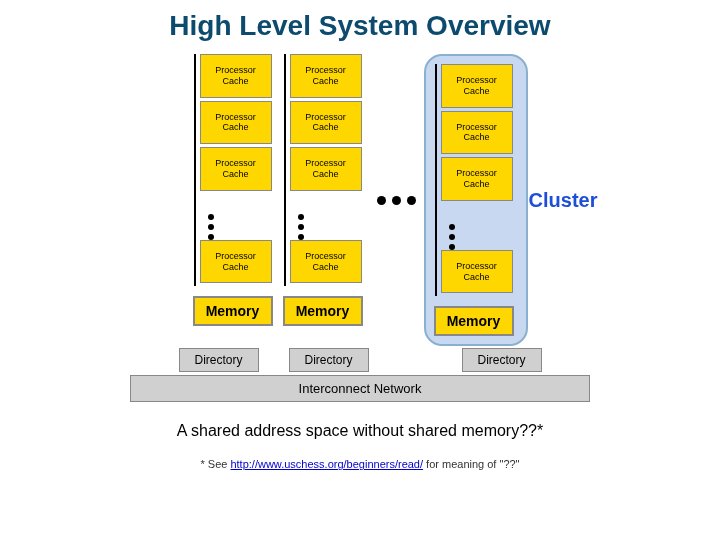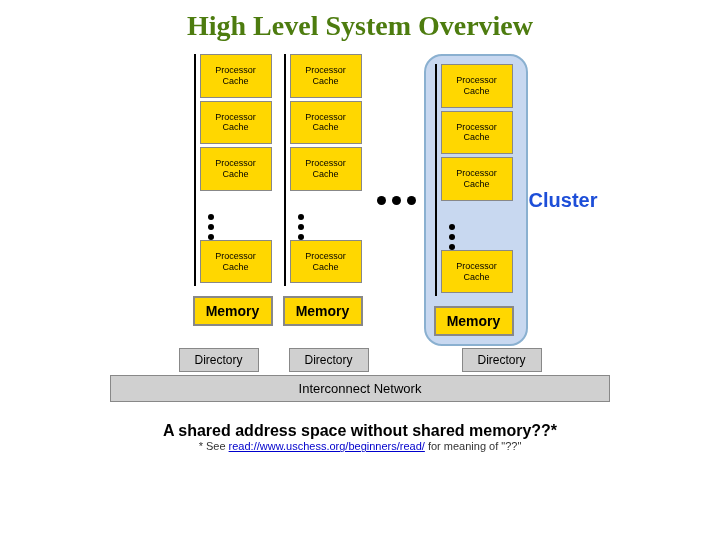--- a/index.html
+++ b/index.html
@@ -15,24 +15,23 @@
       width: 720px;
       height: 540px;
       padding: 10px 20px;
       display: flex;
       flex-direction: column;
     }
 
     .title {
       font-size: 28px;
       font-weight: bold;
-      color: #4d7c0f;
+      color: #0c4a6e;
       text-align: center;
       margin-bottom: 12px;
-      font-family: Liberation Serif, serif;
     }
 
     .main-content {
       display: flex;
       flex-direction: column;
       flex: 1;
     }
 
     .cluster-box {
       background: #c8d8f0;
@@ -125,29 +124,29 @@
       text-align: center;
       min-width: 80px;
     }
 
     .interconnect-box {
       background: #d0d0d0;
       border: 1.5px solid #888;
       padding: 5px 40px;
       font-size: 13px;
       text-align: center;
-      width: 500px;
+      width: 460px;
       margin-bottom: 10px;
     }
 
     .subtitle {
       font-size: 16px;
-      font-weight: bold;
-      text-align: center;
-      margin-bottom: 0;
+      font-weight: normal;
+      text-align: center;
+      margin-bottom: 18px;
     }
 
     .footnote {
       font-size: 11px;
       text-align: center;
       color: #333;
     }
 
     .footnote a {
       color: #0000cc;
@@ -255,17 +254,17 @@
       </div>
     </div>
 
     <div style="display:flex; justify-content:center; margin-bottom:10px;">
       <div class="interconnect-box">Interconnect Network</div>
     </div>
 
     <div class="subtitle">A shared address space without shared memory??*</div>
 
     <div class="footnote">
-      <span>* See </span><a href="#">read://www.uschess.org/beginners/read/</a><span> for meaning of "??"</span>
+      <span>* See </span><a href="#">http://www.uschess.org/beginners/read/</a><span> for meaning of "??"</span>
     </div>
 
   </div>
 </div>
 
 </body></html>

